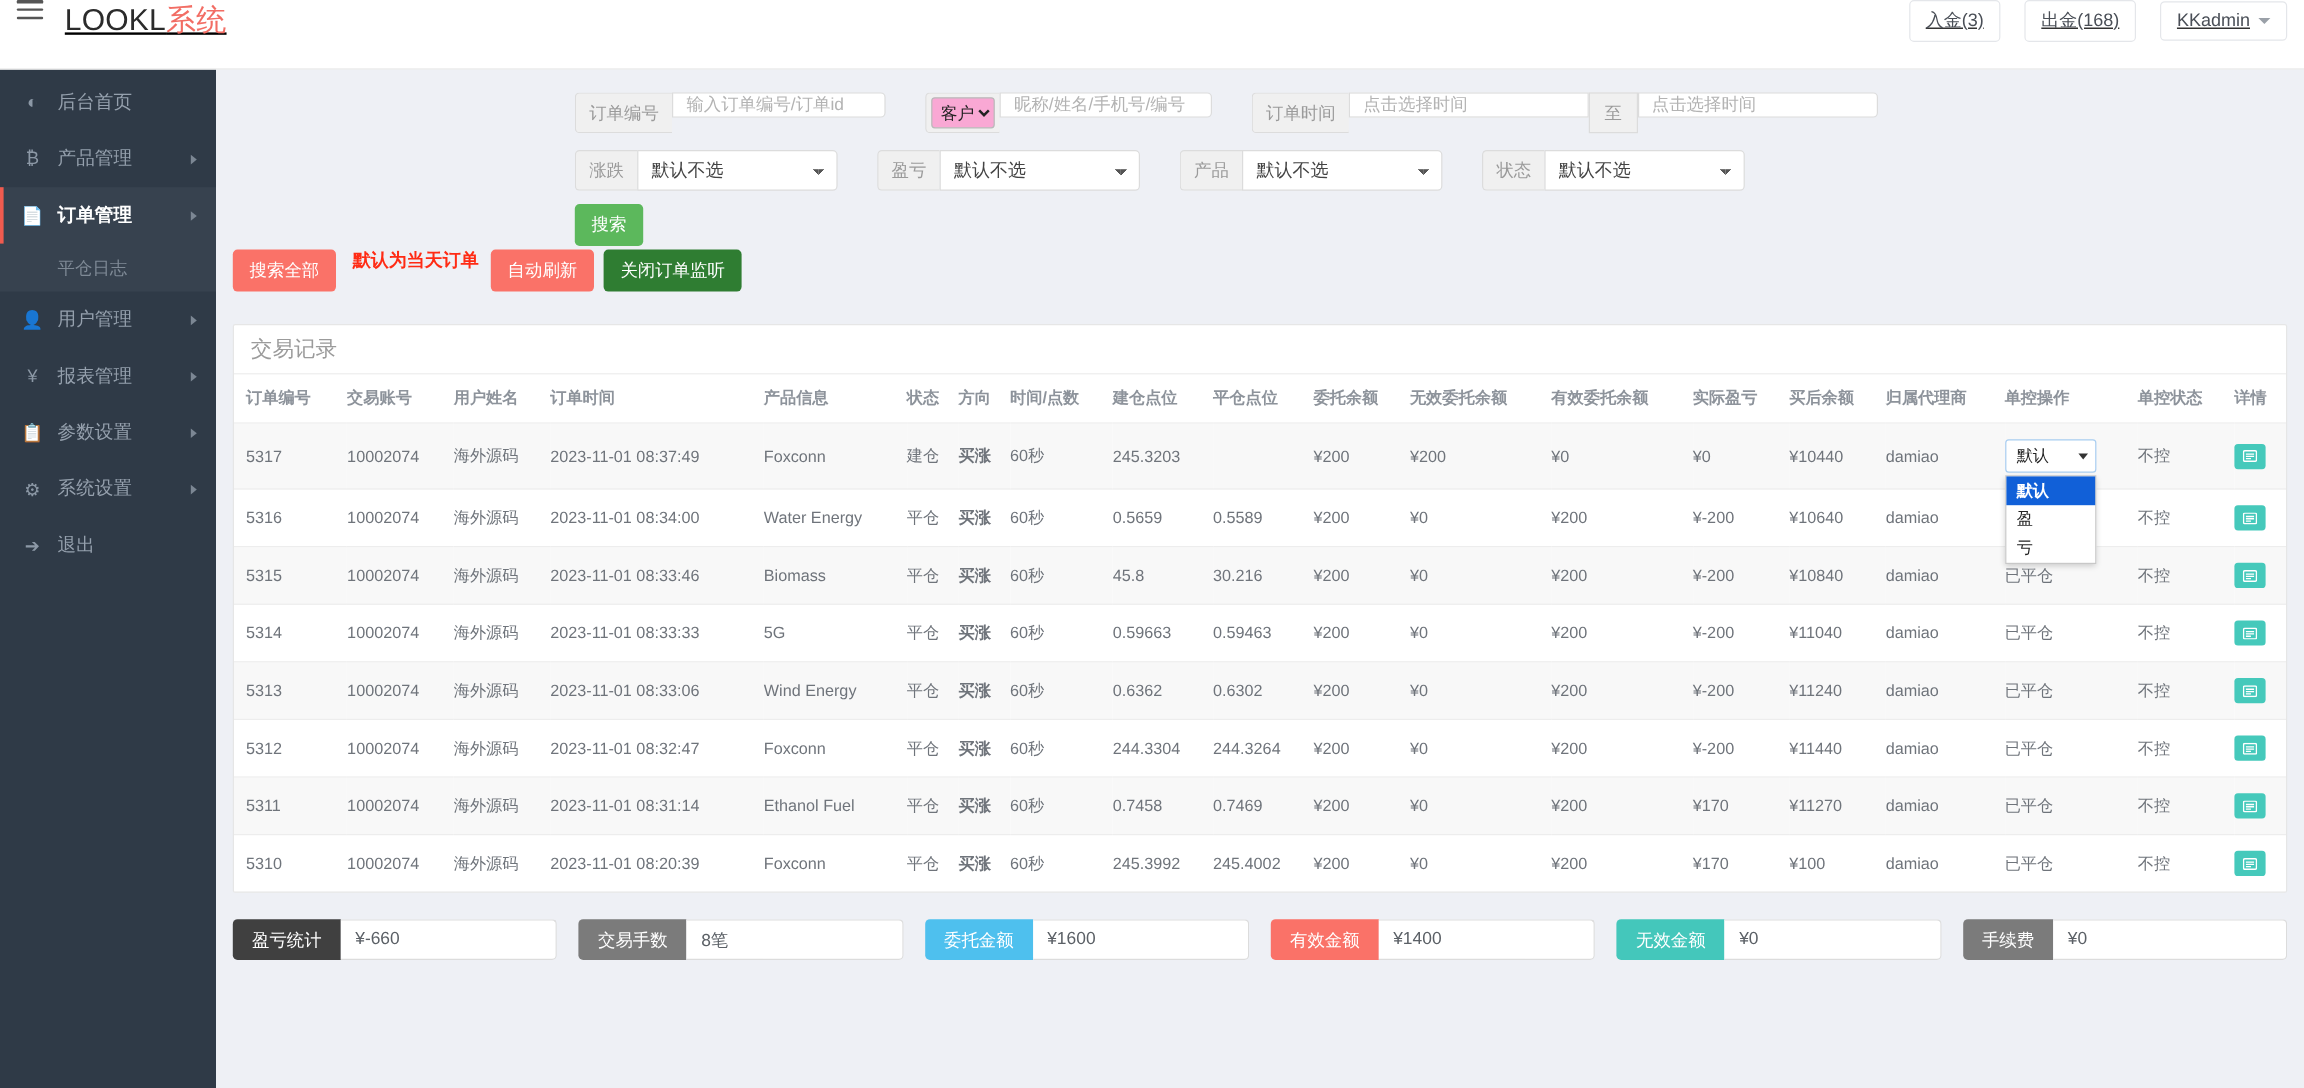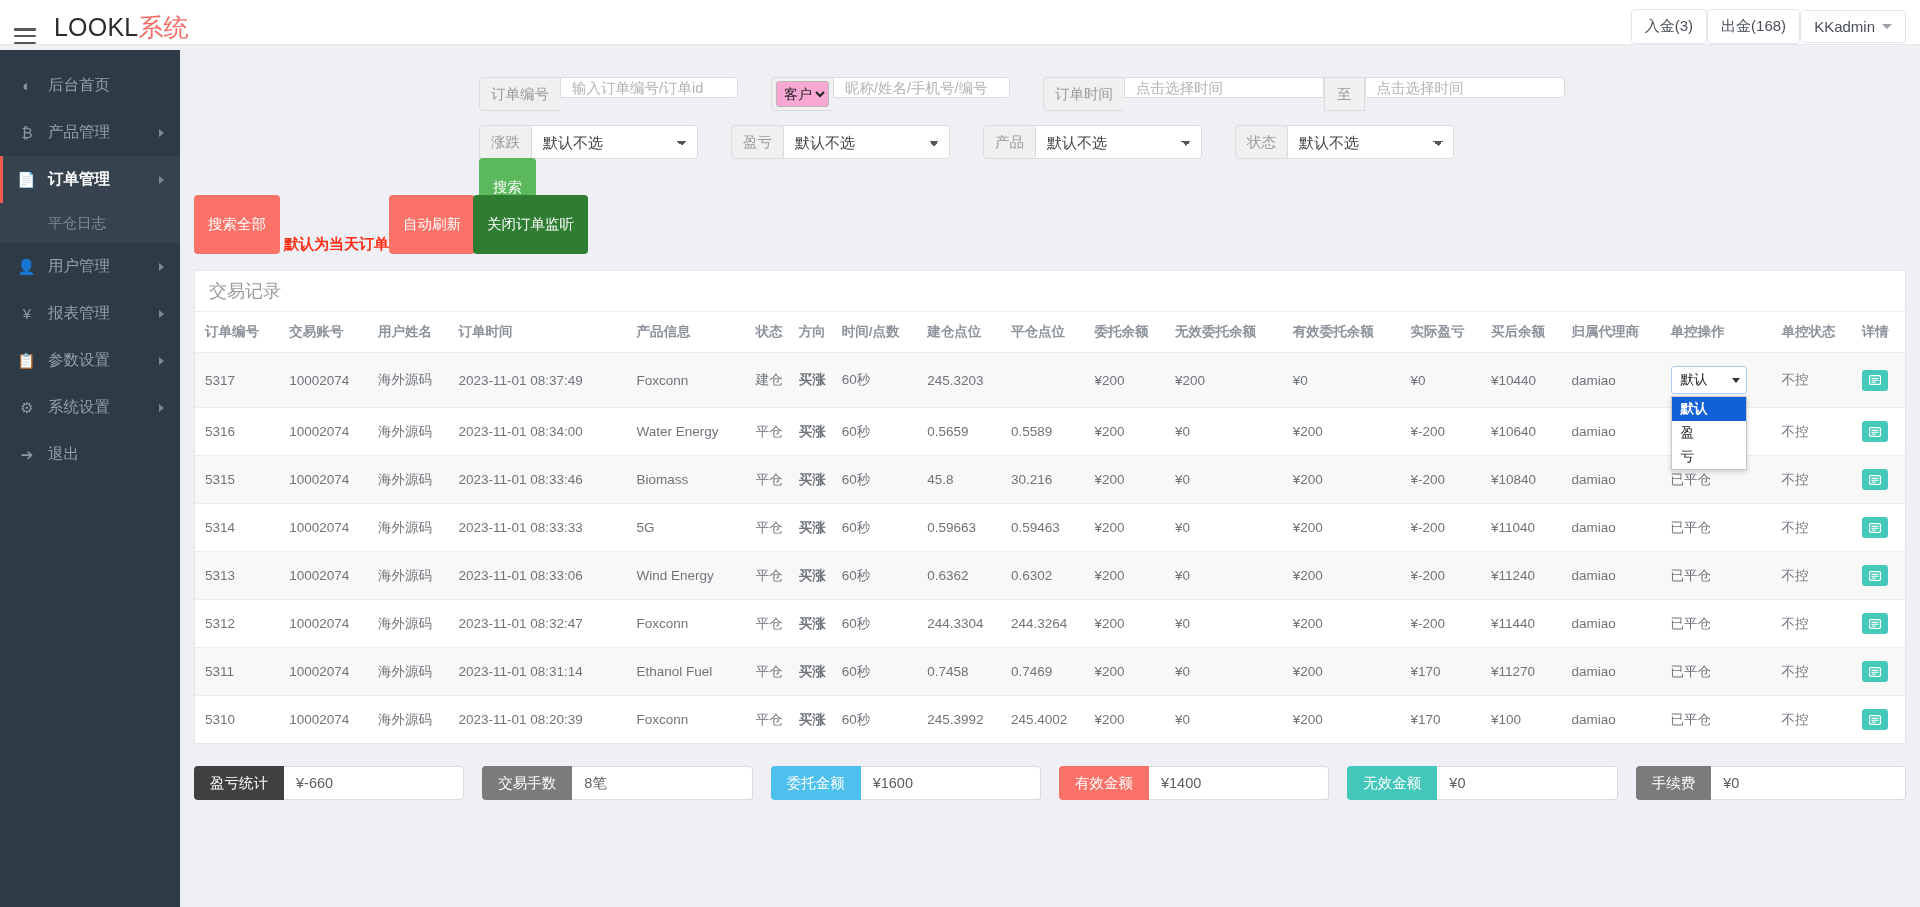--- a/index.html
+++ b/index.html
@@ -5,37 +5,38 @@
   * { box-sizing: border-box; margin: 0; padding: 0; }
   html, body {
     width: 1920px; height: 907px;
     font-family: "Liberation Sans", "DejaVu Sans", sans-serif;
     background: #eef0f5;
     overflow: hidden;
   }
 
   
   .topbar {
-    position: absolute; top: 0; left: 0; right: 0; height: 45px;
+    position: absolute; top: 0; left: 0; right: 0; height: 58px;
     background: #ffffff;
     border-bottom: 1px solid #e7e7e7;
-    display: flex; align-items: flex-end;
+    display: flex; align-items: flex-start;
     z-index: 30;
+    text-decoration: underline;
   }
   .hamburger {
     width: 22px; height: 16px; margin-left: 14px; margin-right: 18px;
     display: flex; flex-direction: column; justify-content: space-between;
     cursor: pointer;
   }
   .hamburger i { display:block; height: 2.5px; background: #555; border-radius: 1px; }
   .brand { font-size: 25px; color: #2b2b2b; letter-spacing: .2px; white-space: nowrap; }
   .brand .cn { color: #f26d64; }
   .topbar-right {
     margin-left: auto; margin-right: 14px;
-    display: flex; align-items: center; gap: 0;
+    display: flex; align-items: center; gap: 20px;
   }
   .topbtn {
     border: 1px solid #e4e6ea; background: #fff; border-radius: 4px;
     font-size: 15px; color: #4a4f57; padding: 7px 13px; cursor: pointer;
     font-family: inherit; white-space: nowrap;
   }
   .topbtn.caretbtn { display:flex; align-items:center; gap:7px; }
   .caret-down {
     width:0;height:0;border-left:5px solid transparent;border-right:5px solid transparent;
     border-top:5px solid #9aa0a8; display:inline-block;
@@ -116,28 +117,28 @@
   .faddon.selwrap { padding: 0 4px 0 0; }
   .plain-addon {
     background: #f0f0f0; border: 1px solid #dcdcdc;
     display: flex; align-items: center; padding: 0 12px;
     font-size: 14.5px; color: #9a9a9a; white-space: nowrap;
   }
 
   .btn {
     border: none; border-radius: 4px; color: #fff;
     font-size: 14.5px; font-family: inherit; cursor: pointer;
-    padding: 20px 14px; white-space: nowrap;
+    padding: 8px 14px; white-space: nowrap;
   }
   .btn-green  { background: #5cb85c; }
   .btn-red    { background: #fa7268; }
   .btn-dgreen { background: #2f7d32; }
   .hintred { color: #ff2b14; font-size: 15px; font-weight: bold; white-space: nowrap; }
 
-  .actionrow { display: flex; align-items: flex-end; gap: 4px; padding-left: 14px; height: 46px; }
+  .actionrow { display: flex; align-items: flex-start; gap: 14px; padding-left: 14px; height: 46px; }
 
   
   .panel {
     margin: 16px 14px 0 14px; background: #fff;
     border: 1px solid #e6e6e6; border-radius: 2px;
   }
   .panel-head {
     height: 41px; display: flex; align-items: center; padding-left: 14px;
     border-bottom: 1px solid #ededed; font-size: 18px; color: #9b9b9b;
   }

